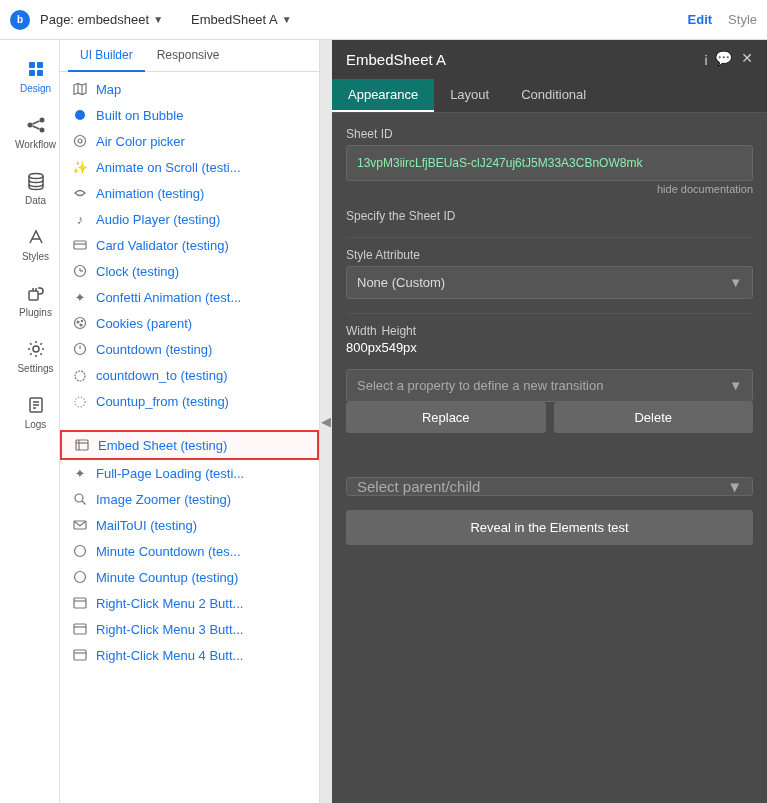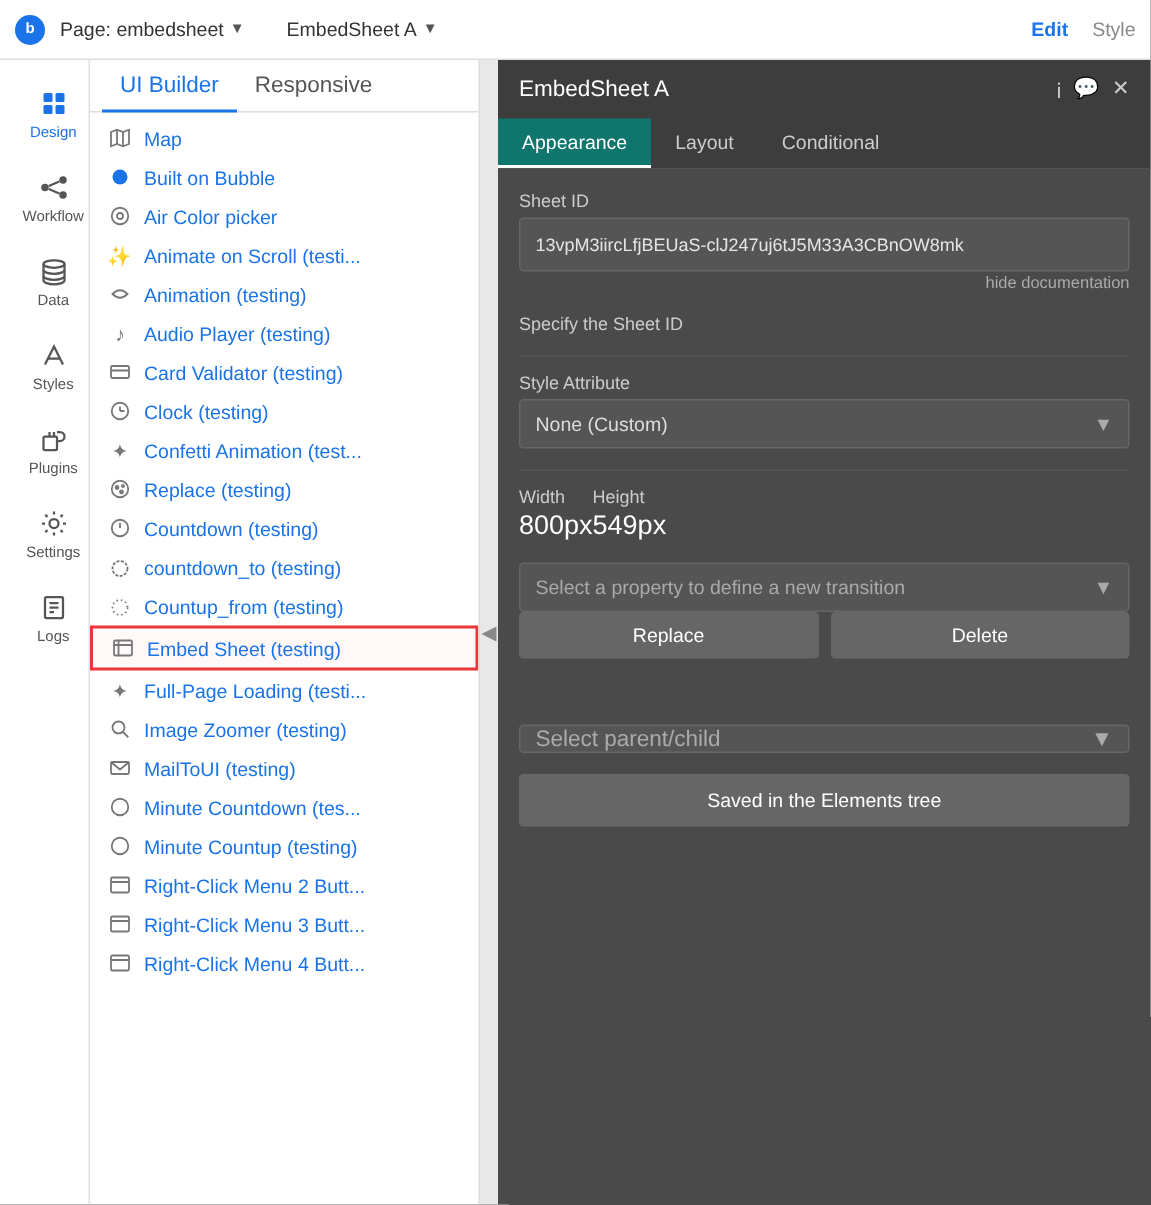--- a/index.html
+++ b/index.html
@@ -37,30 +37,30 @@
 
     
     .plugin-panel {
       width: 260px; background: #fff; border-right: 1px solid #ddd;
       display: flex; flex-direction: column; overflow: hidden;
     }
     .plugin-tabs {
       display: flex; border-bottom: 1px solid #ddd; padding: 0 8px;
     }
     .plugin-tab {
-      padding: 8px 12px; font-size: 15px; cursor: pointer; color: #555;
+      padding: 8px 12px; font-size: 12px; cursor: pointer; color: #555;
       border-bottom: 2px solid transparent; margin-bottom: -1px;
     }
     .plugin-tab.active { color: #1a73e8; border-bottom-color: #1a73e8; }
     .plugin-list { overflow-y: auto; flex: 1; padding: 4px 0; }
     .plugin-item {
       display: flex; align-items: center; padding: 5px 12px; cursor: pointer;
       gap: 8px; color: #1a73e8; font-size: 13px;
     }
-    .plugin-item.selected { border: 2px solid #e53935; background: #fff8f8; }
+    .plugin-item.selected { border: 2px solid #e53935; background: #fff8f8; margin-top: 16px; }
     .plugin-item-icon { width: 16px; height: 16px; flex-shrink: 0; display: flex; align-items: center; justify-content: center; color: #777; }
 
     
     .collapse-handle {
       width: 12px; background: #e8e8e8; display: flex; align-items: center; justify-content: center;
       cursor: pointer; color: #888;
     }
 
     
     .right-panel {
@@ -84,37 +84,37 @@
     }
     .panel-tab.active { color: #fff; border-bottom-color: #fff; background: #0f766e; }
 
     
     .panel-content { padding: 14px; overflow-y: auto; flex: 1; }
 
     .field-group { margin-bottom: 14px; }
     .field-label { color: #ccc; font-size: 12px; margin-bottom: 4px; }
     .field-value-box {
       background: #555; border: 1px solid #666; border-radius: 3px;
-      padding: 8px 10px; color: #e5e5e5; font-size: 12px; line-height: 1.5;
+      padding: 8px 10px; color: #86efac; font-size: 12px; line-height: 1.5;
     }
     .field-link { color: #aaa; font-size: 11px; text-align: right; margin-top: 2px; cursor: pointer; }
 
     .field-section-label { color: #ccc; font-size: 12px; margin-bottom: 6px; }
 
     .select-box {
       background: #555; border: 1px solid #666; border-radius: 3px;
       padding: 8px 10px; color: #ddd; font-size: 13px;
       display: flex; align-items: center; justify-content: space-between; cursor: pointer;
     }
     .select-arrow { color: #aaa; }
 
     .dimensions-row { display: flex; margin-bottom: 14px; }
     .dimension-item { }
     .dimension-label { color: #ccc; font-size: 12px; margin-bottom: 2px; }
-    .dimension-value { color: #fff; font-size: 18px; }
+    .dimension-value { color: #fff; font-size: 13px; }
 
     .transition-select {
       background: #555; border: 1px solid #666; border-radius: 3px;
       padding: 8px 10px; color: #aaa; font-size: 13px;
       display: flex; align-items: center; justify-content: space-between; cursor: pointer;
       margin-bottom: 0;
     }
 
     .btn-row { display: flex; gap: 8px; margin-bottom: 14px; }
     .btn {
@@ -317,21 +317,21 @@
 
       <div class="plugin-item">
         <span class="plugin-item-icon">
           <svg width="14" height="14" viewBox="0 0 14 14" fill="none" stroke="#777" stroke-width="1.2">
               <circle cx="7" cy="7" r="5.5"></circle>
               <circle cx="5" cy="6" r="1" fill="#777"></circle>
               <circle cx="8" cy="9" r="1" fill="#777"></circle>
               <circle cx="9" cy="5" r="0.7" fill="#777"></circle>
             </svg>
         </span>
-        <span>Replace (testing)</span>
+        <span>Cookies (parent)</span>
       </div>
 
       <div class="plugin-item">
         <span class="plugin-item-icon">
           <svg width="14" height="14" viewBox="0 0 14 14" fill="none" stroke="#777" stroke-width="1.2">
               <circle cx="7" cy="7" r="5.5"></circle>
               <line x1="7" y1="7" x2="7" y2="3.5"></line>
             </svg>
         </span>
         <span>Countdown (testing)</span>
@@ -511,17 +511,17 @@
         <button class="btn">Delete</button>
       </div>
 
       
       <div class="parent-child-select">
         <span>Select parent/child</span>
         <span class="select-arrow">▼</span>
       </div>
 
       
-      <button class="reveal-btn">Saved in the Elements tree</button>
+      <button class="reveal-btn">Reveal in the Elements test</button>
     </div>
   </div>
 
 </div>
 
 </body></html>

